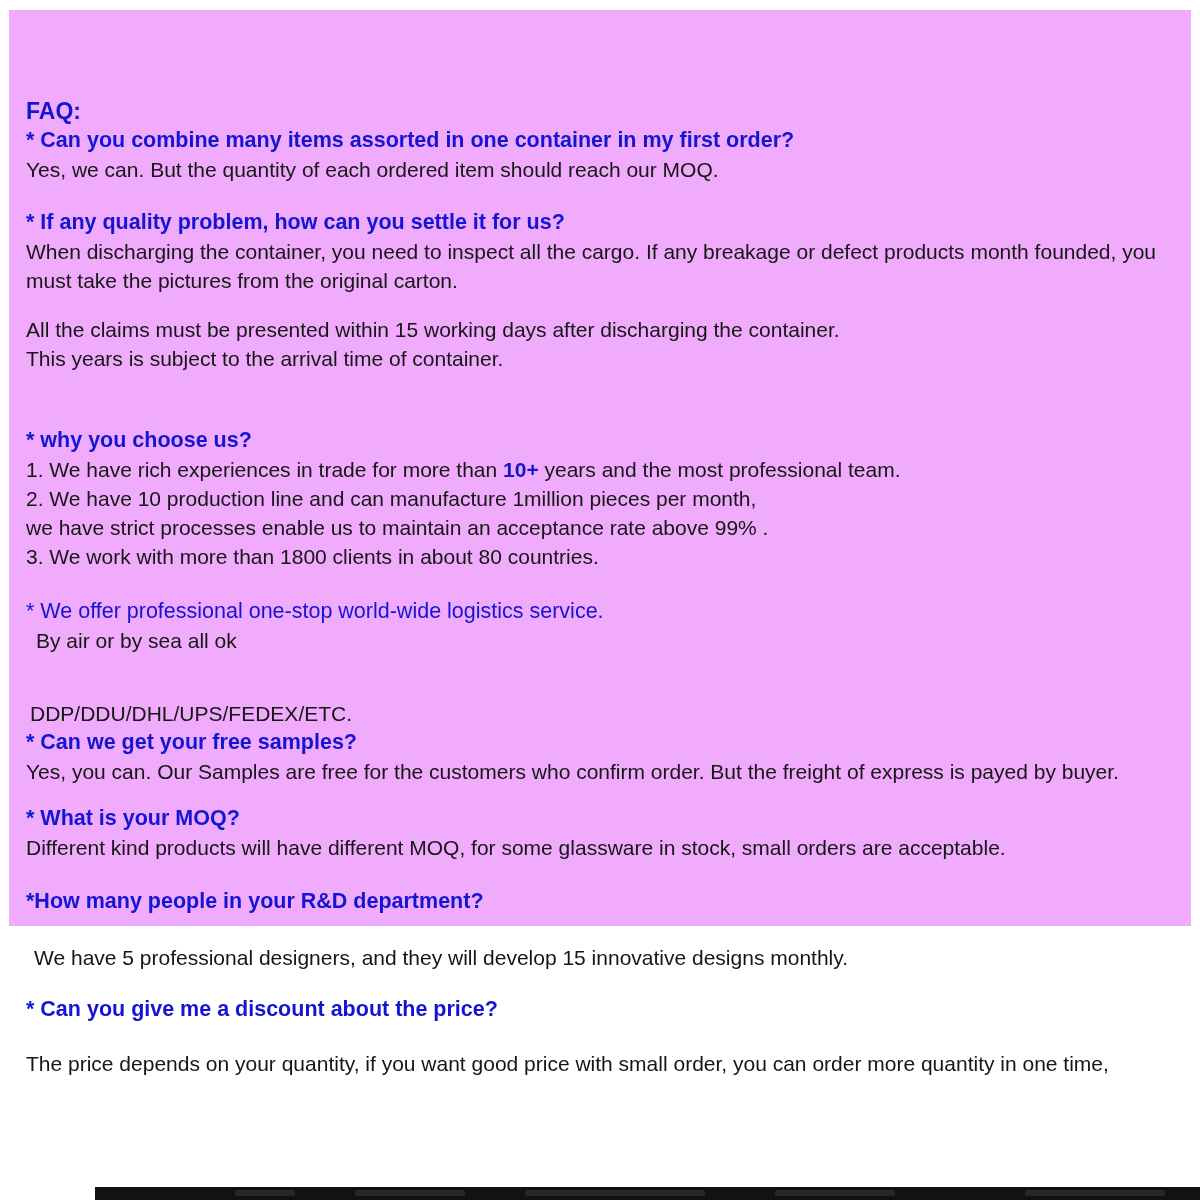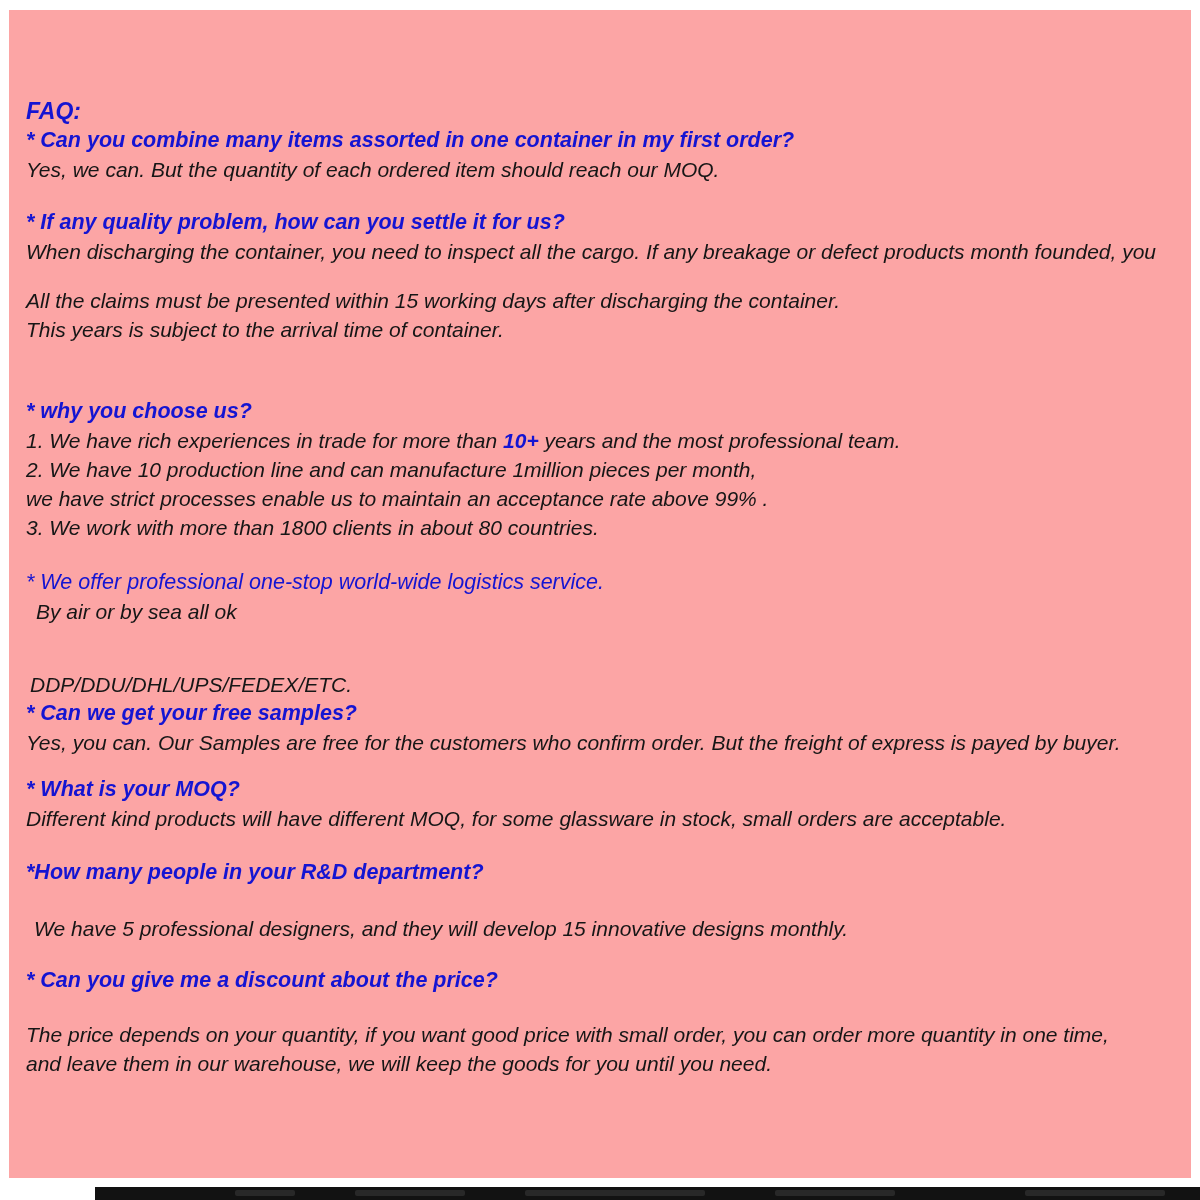--- a/index.html
+++ b/index.html
@@ -13,23 +13,22 @@
     height: 1200px;
     background: #ffffff;
     overflow: hidden;
     font-family: "Liberation Sans", sans-serif;
   }
   .panel {
     position: absolute;
     left: 9px;
     top: 10px;
     width: 1182px;
-    height: 1168px;
-    background: #fca5a5;
-    font-style: italic;
+    height: 916px;
+    background: #f0abfc;
   }
   .content {
     padding: 87px 0 0 17px;
     color: #161616;
     font-size: 21px;
     line-height: 29px;
   }
   .line {
     height: 29px;
     white-space: nowrap;
@@ -78,20 +77,21 @@
 
       <div class="line title blue">FAQ:</div>
 
       <div class="line q blue">* Can you combine many items assorted in one container in my first order?</div>
       <div class="line">Yes, we can. But the quantity of each ordered item should reach our MOQ.</div>
 
       <div class="sp" style="height:24px"></div>
 
       <div class="line q blue">* If any quality problem, how can you settle it for us?</div>
       <div class="line">When discharging the container, you need to inspect all the cargo. If any breakage or defect products month founded, you</div>
+      <div class="line">must take the pictures from the original carton.</div>
 
       <div class="sp" style="height:20px"></div>
 
       <div class="line">All the claims must be presented within 15 working days after discharging the container.</div>
       <div class="line">This years is subject to the arrival time of container.</div>
 
       <div class="sp" style="height:53px"></div>
 
       <div class="line q blue">* why you choose us?</div>
       <div class="line"><span>1. We have rich experiences in trade for more than </span><span class="blue bold">10+</span><span> years and the most professional team.</span></div>
@@ -120,21 +120,20 @@
 
       <div class="line indent-c">We have 5 professional designers, and they will develop 15 innovative designs monthly.</div>
 
       <div class="sp" style="height:23px"></div>
 
       <div class="line q blue">* Can you give me a discount about the price?</div>
 
       <div class="sp" style="height:25px"></div>
 
       <div class="line">The price depends on your quantity, if you want good price with small order, you can order more quantity in one time,</div>
-      <div class="line">and leave them in our warehouse, we will keep the goods for you until you need.</div>
 
     </div>
   </div>
 
   <div class="bottom-band">
     <span class="smudge" style="left:140px;width:60px"></span>
     <span class="smudge" style="left:260px;width:110px"></span>
     <span class="smudge" style="left:430px;width:180px"></span>
     <span class="smudge" style="left:680px;width:120px"></span>
     <span class="smudge" style="left:930px;width:140px"></span>

